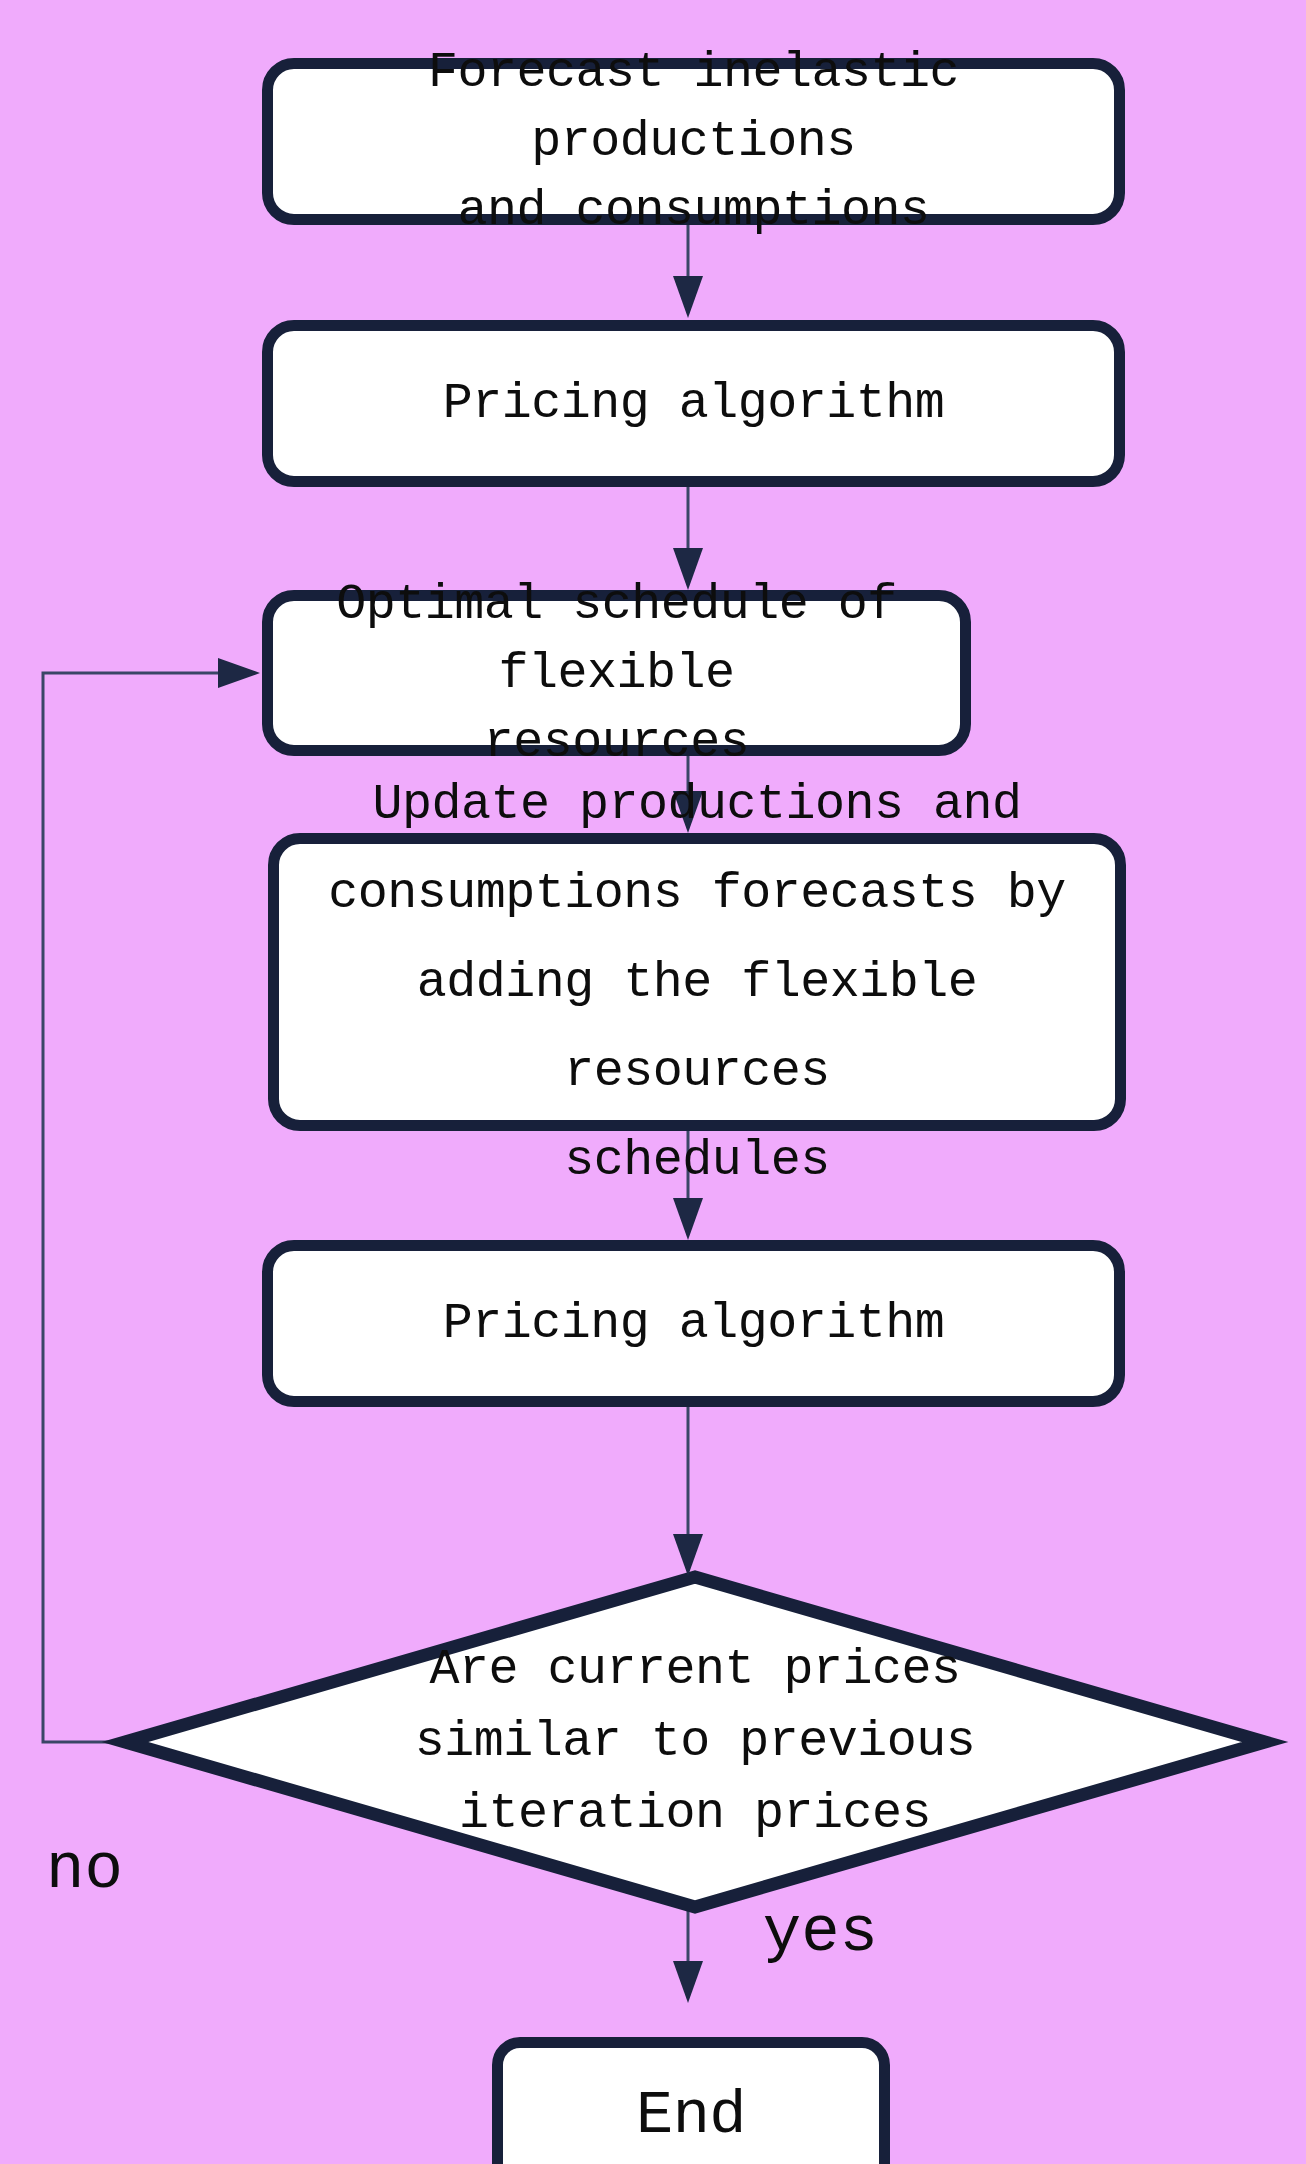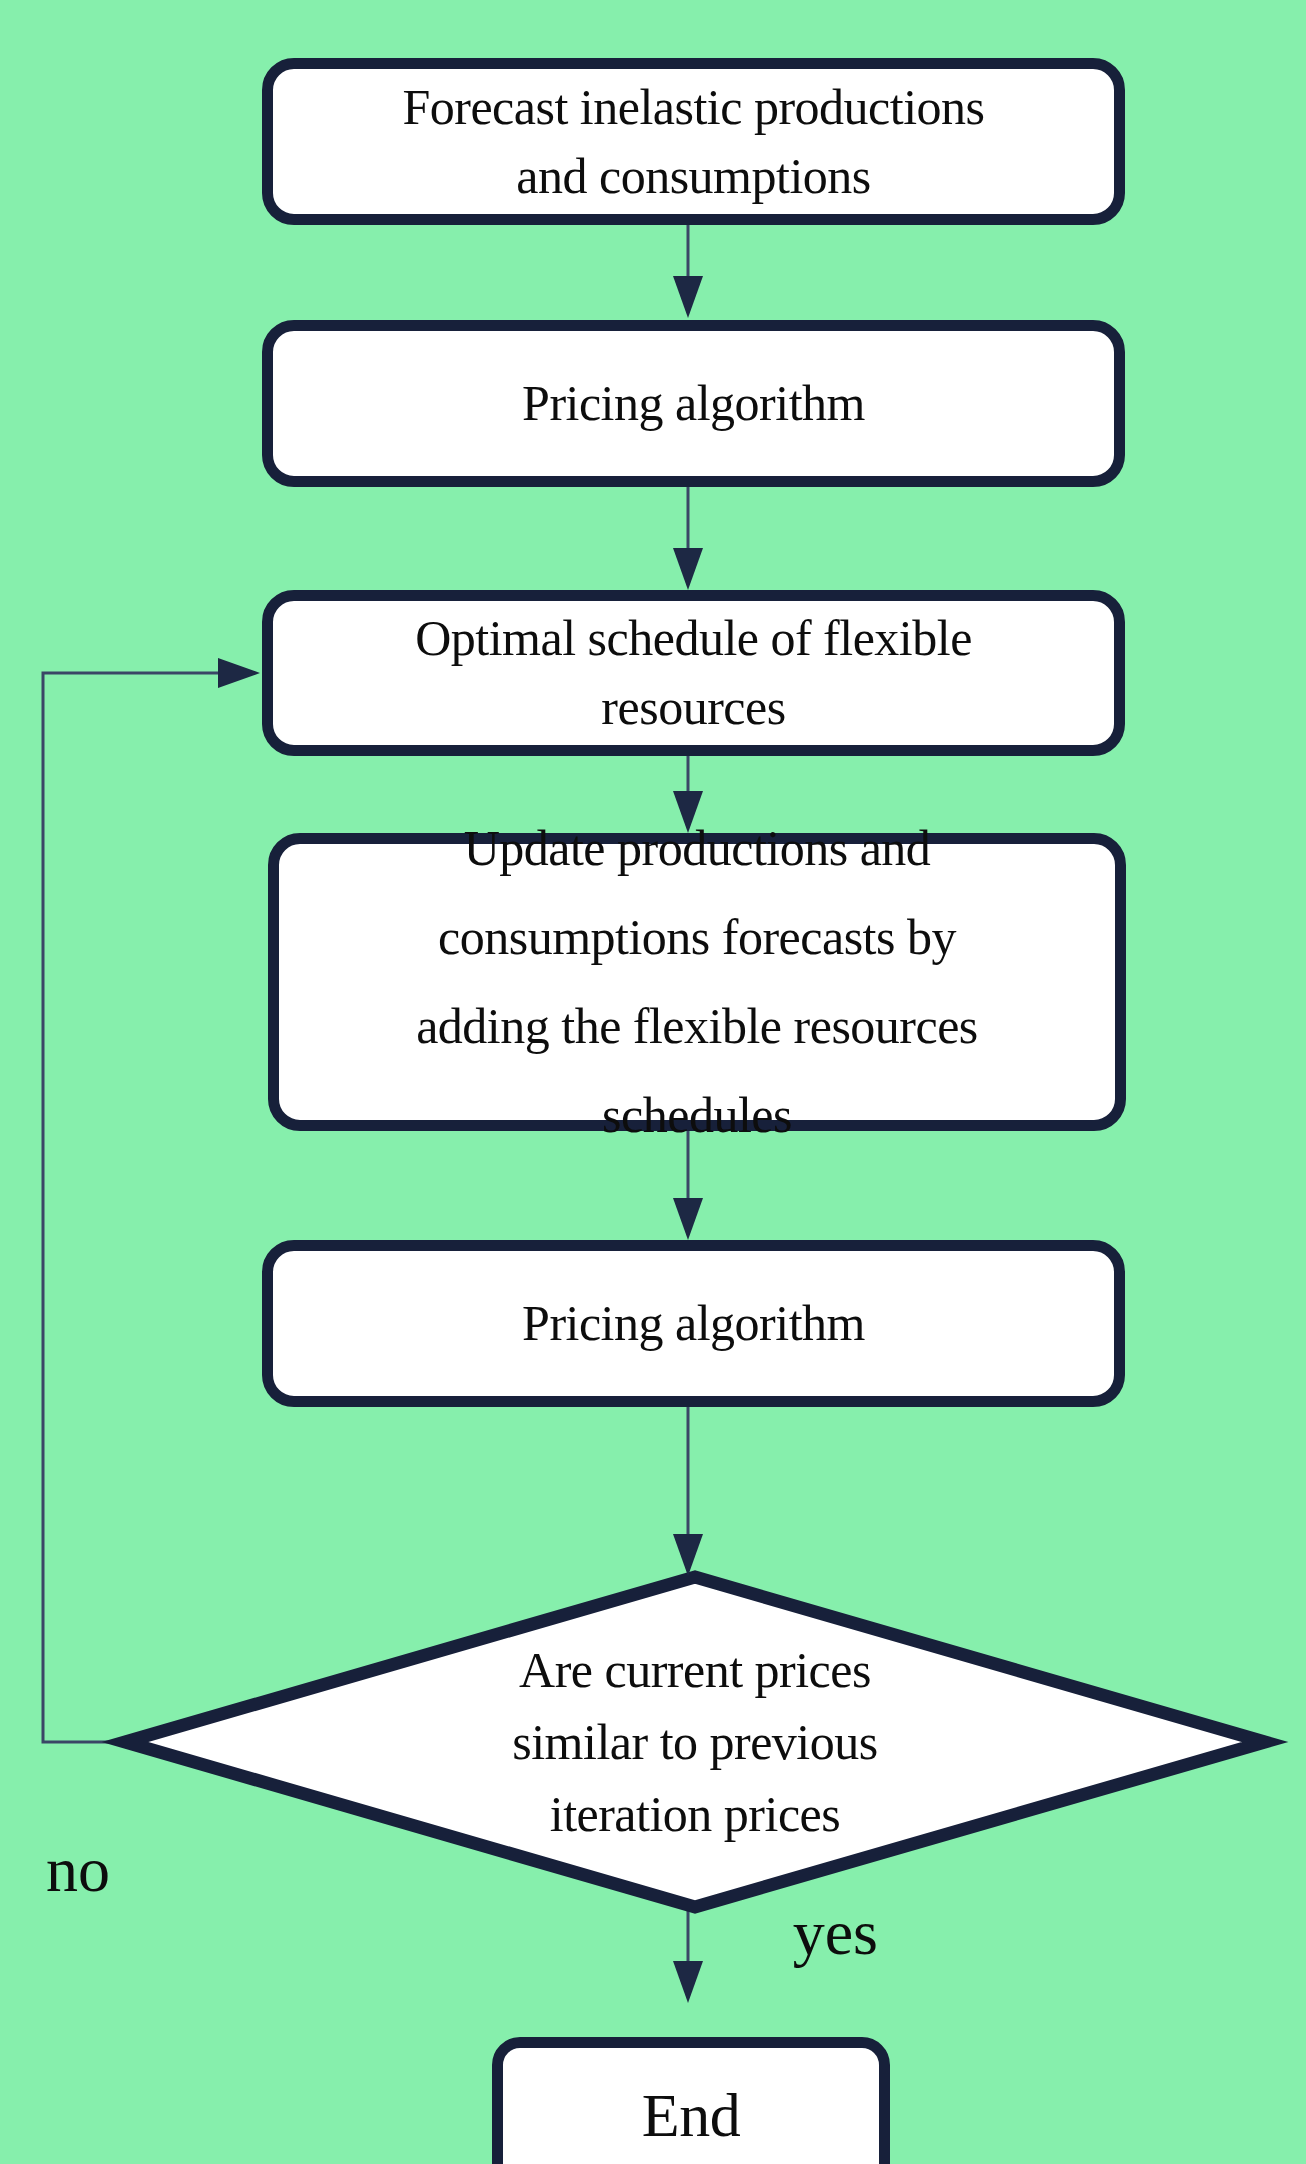--- a/index.html
+++ b/index.html
@@ -1,21 +1,21 @@
 <!DOCTYPE html>
 <html><head>
 <meta charset="utf-8">
 <style>
   html, body { margin: 0; padding: 0; background: #ffffff; }
   .stage {
     position: relative;
     width: 1306px;
     height: 2164px;
-    background: #86efac;
-    font-family: Liberation Serif, serif;
+    background: #f0abfc;
+    font-family: Liberation Mono, monospace;
     overflow: hidden;
   }
   svg.wires {
     position: absolute;
     left: 0; top: 0;
     width: 1306px; height: 2164px;
   }
   .node {
     position: absolute;
     box-sizing: border-box;
@@ -27,21 +27,21 @@
     justify-content: center;
     text-align: center;
     color: #0d0d0d;
     font-size: 50px;
     line-height: 69px;
     letter-spacing: -0.5px;
     white-space: pre-line;
   }
   .node-forecast  { left: 262px; top: 58px;   width: 863px; height: 167px; }
   .node-pricing-1 { left: 262px; top: 320px;  width: 863px; height: 167px; }
-  .node-optimal   { left: 262px; top: 590px;  width: 863px; height: 166px; }
+  .node-optimal   { left: 262px; top: 590px;  width: 709px; height: 166px; }
   .node-update    { left: 268px; top: 833px;  width: 858px; height: 298px; line-height: 89px; }
   .node-pricing-2 { left: 262px; top: 1240px; width: 863px; height: 167px; }
   .node-end       { left: 492px; top: 2005px; width: 398px; height: 157px; border-radius: 28px; font-size: 62px; margin-top: 32px; }
   .diamond-label {
     position: absolute;
     left: 395px; top: 1634px;
     width: 600px; height: 216px;
     display: flex;
     justify-content: center;
     text-align: center;

